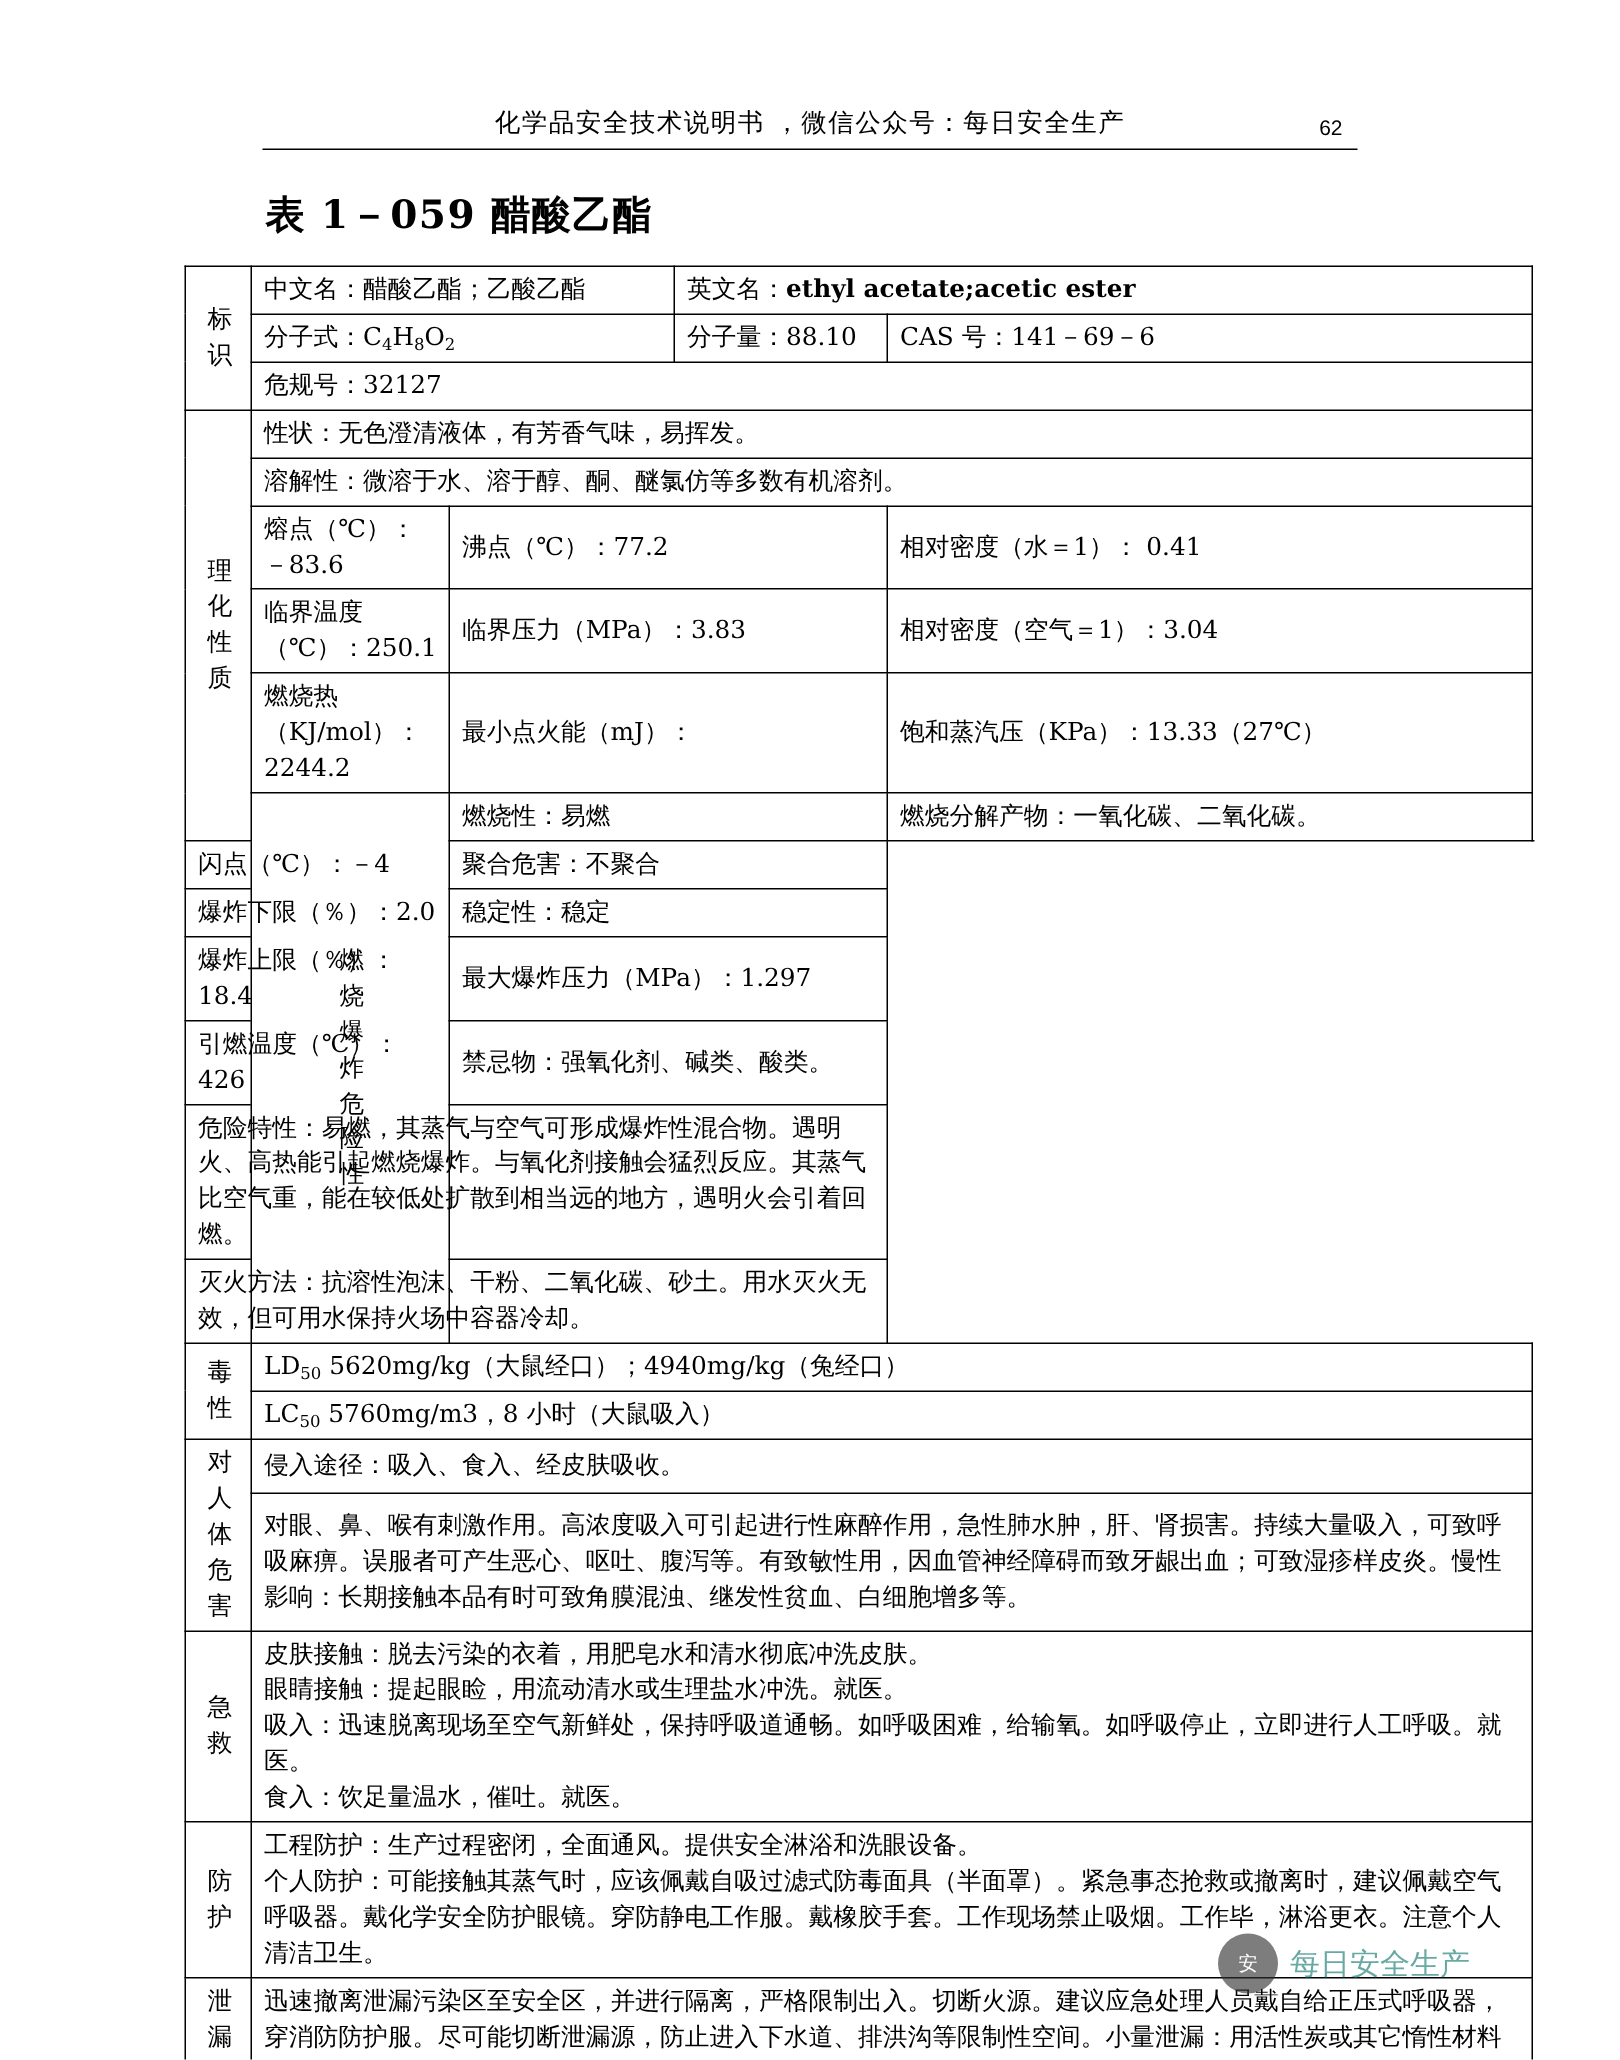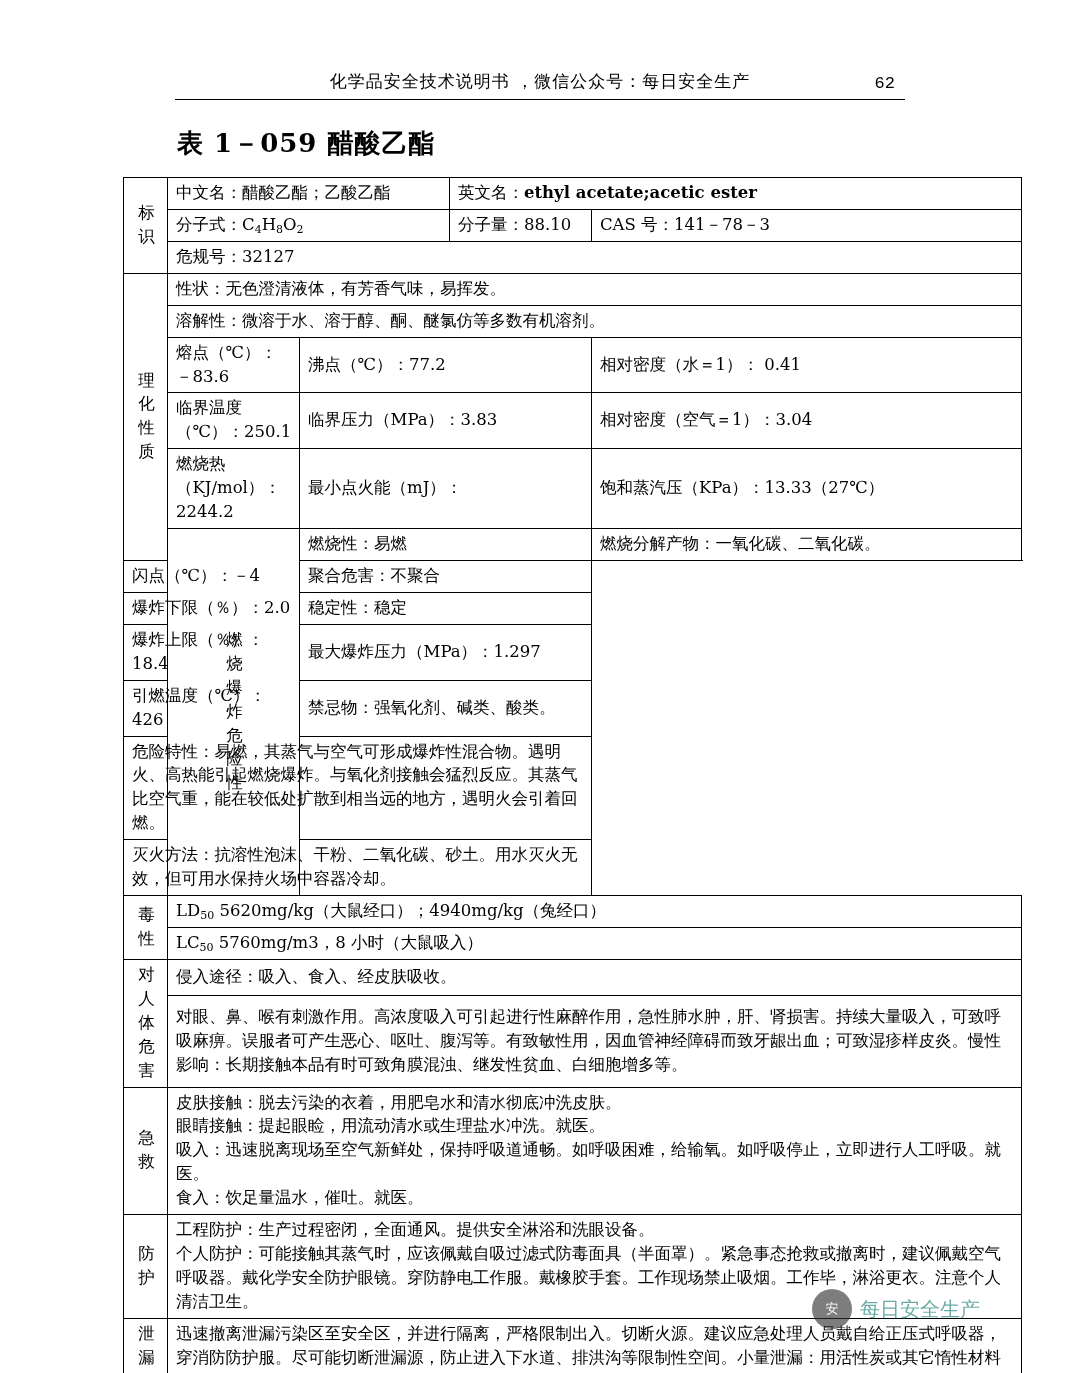--- a/index.html
+++ b/index.html
@@ -27,22 +27,22 @@
   }
   .header-title{
     font-family:"DejaVu Serif","Liberation Serif",serif;
     font-size:17px;
     letter-spacing:1px;
   }
   .header-page{
     position:absolute;
     right:10px;
     bottom:6px;
-    font-family:Liberation Mono, monospace;
-    font-size:17px;
+    font-family:Liberation Sans, sans-serif;
+    font-size:14px;
   }
   .doc-title{
     font-family:"DejaVu Serif","Liberation Serif",serif;
     font-weight:bold;
     font-size:26px;
     margin:26px 0 16px 82px;
     letter-spacing:1px;
   }
   table.msds{
     border-collapse:collapse;
@@ -131,21 +131,21 @@
         <tr>
       <td class="cat" rowspan="3">
             <span class="catwrap">标识</span>
           </td>
       <td colspan="2">中文名：醋酸乙酯；乙酸乙酯</td>
       <td colspan="2"><span>英文名：</span><b>ethyl acetate;acetic ester</b></td>
     </tr>
     <tr>
       <td colspan="2"><span>分子式：C</span><sub>4</sub><span>H</span><sub>8</sub><span>O</span><sub>2</sub></td>
       <td>分子量：88.10</td>
-      <td>CAS 号：141－78－3</td>
+      <td>CAS 号：141－69－6</td>
     </tr>
     <tr>
       <td colspan="4">危规号：32127</td>
     </tr>
 
     <tr>
       <td class="cat" rowspan="6">
             <span class="catwrap">理化性质</span>
           </td>
       <td colspan="4">性状：无色澄清液体，有芳香气味，易挥发。</td>

